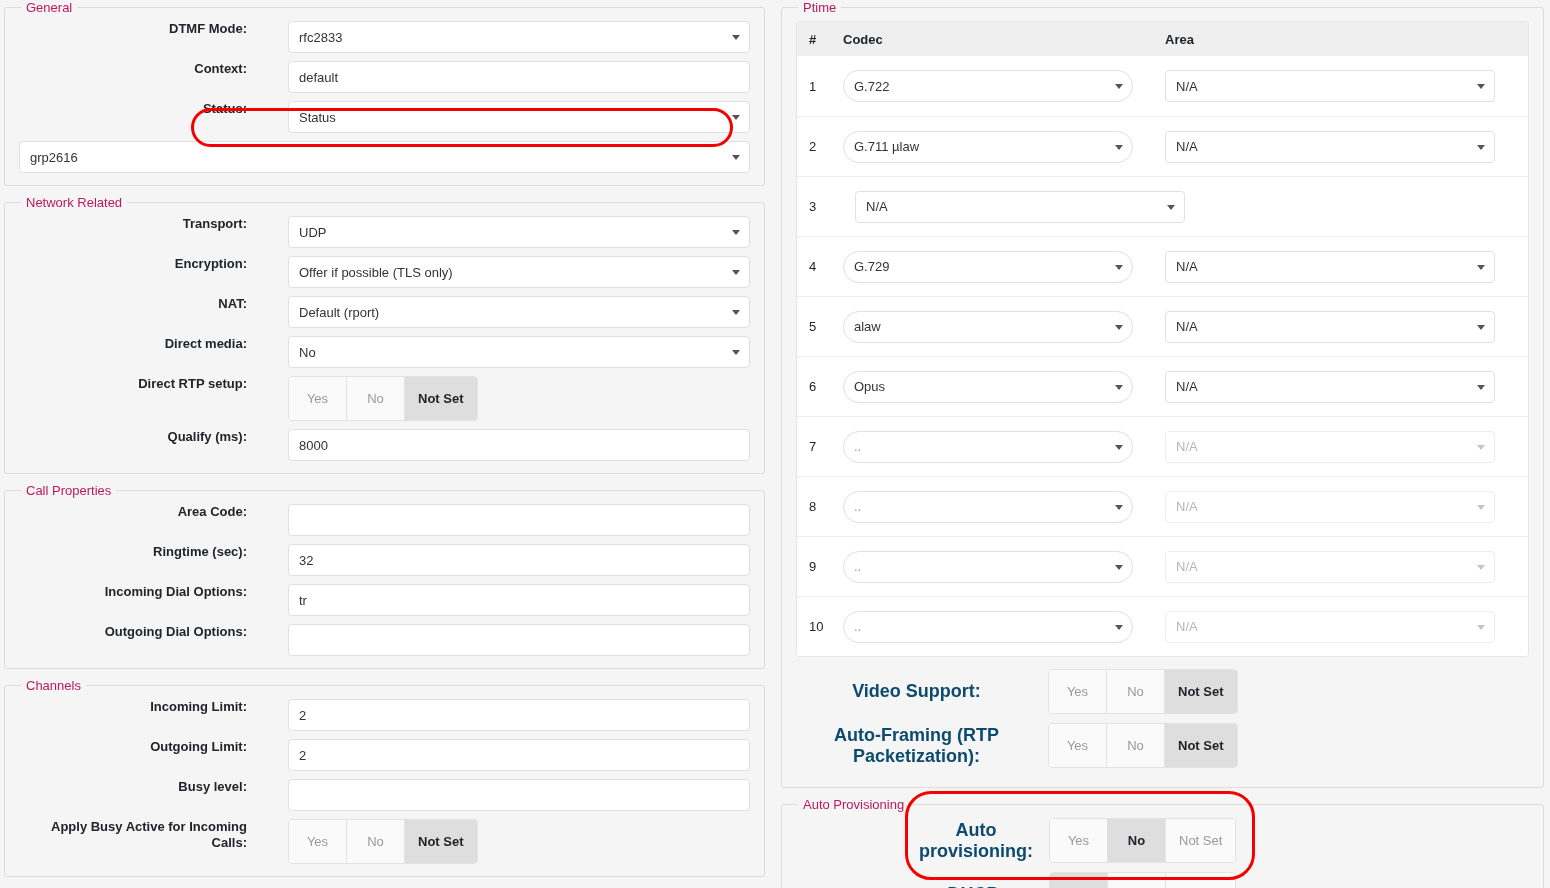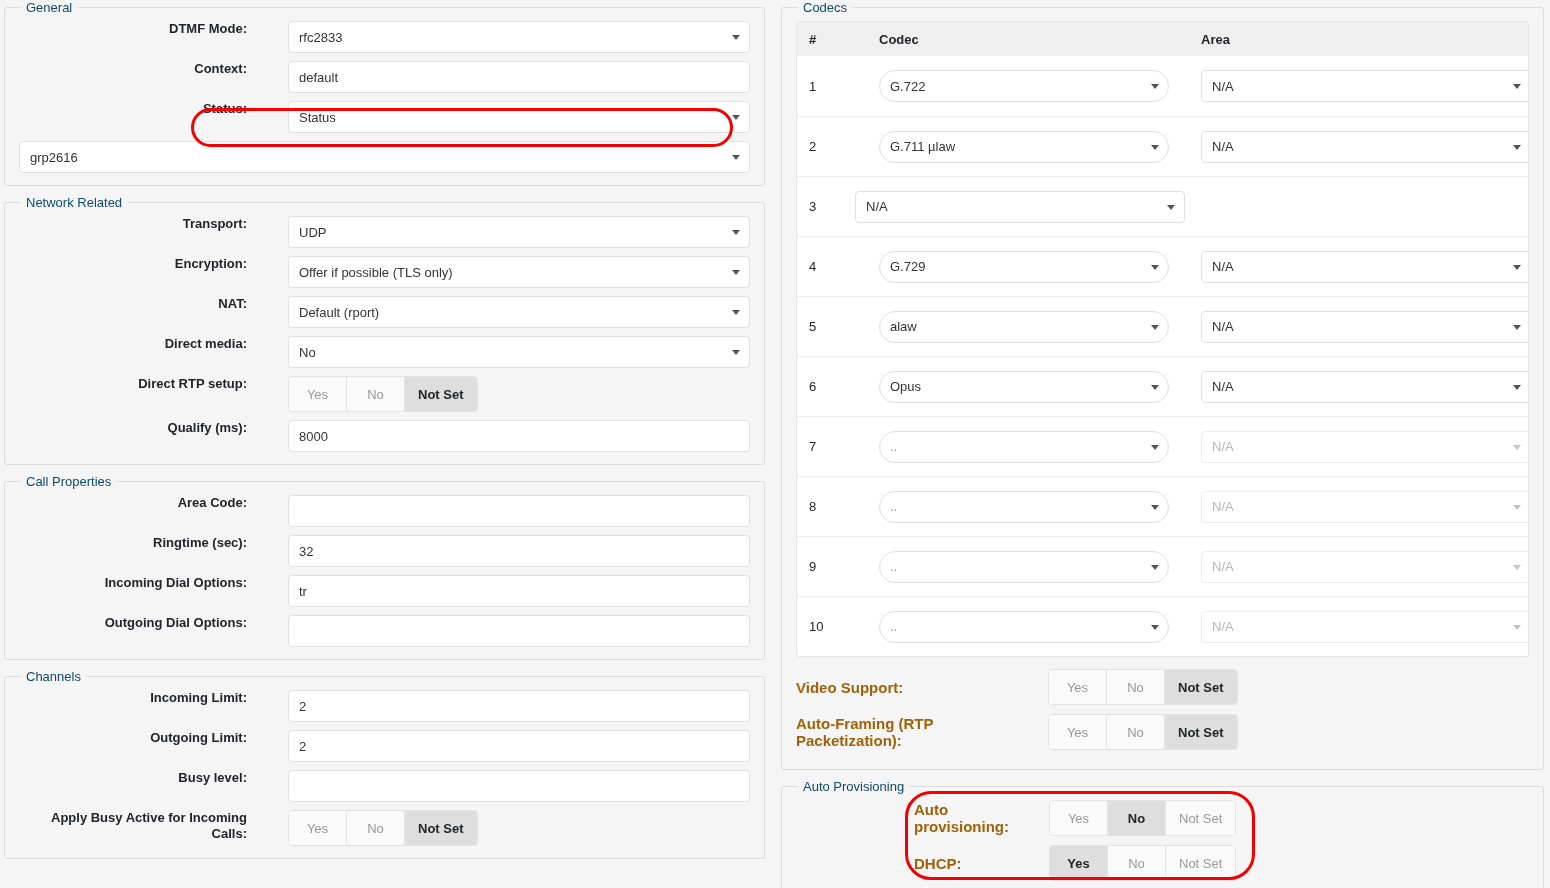--- a/index.html
+++ b/index.html
@@ -36,21 +36,21 @@
     border: 1px solid #dcdcdc;
     border-radius: 3px;
     margin: 0 0 9px 0;
     padding: 6px 14px 10px 14px;
     background: transparent;
     min-width: 0;
   }
   legend {
     font-size: 13px;
     font-weight: 400;
-    color: #0c4a6e;
+    color: #be185d;
     padding: 0 5px;
     margin-left: 2px;
   }
 
   
   .row {
     display: flex;
     align-items: flex-start;
     margin-bottom: 8px;
     gap: 29px;
@@ -96,21 +96,21 @@
   .sel.dim .caret { border-top-color: #c5c5c5; }
   .sel.dim2 { color: #999; }
 
   
   .toggle {
     display: inline-flex;
     border-radius: 4px;
     overflow: hidden;
     border: 1px solid #e3e3e3;
     background: #fafafa;
-    height: 36px;
+    height: 45px;
   }
   .toggle .tg {
     min-width: 58px;
     padding: 0 13px;
     height: 100%;
     display: flex;
     align-items: center;
     justify-content: center;
     font-size: 13px;
     color: #999;
@@ -138,21 +138,21 @@
     display: flex;
     align-items: center;
     background: #efefef;
     height: 34px;
     padding: 0 4px;
     font-weight: bold;
     font-size: 13px;
     color: #212529;
   }
   .c-num  { flex: 0 0 42px; padding-left: 8px; }
-  .c-cod  { flex: 0 0 310px; margin-left: 36px; }
+  .c-cod  { flex: 0 0 310px; }
   .c-pt   { flex: 1 1 auto; padding-left: 12px; }
   .codec-row {
     display: flex;
     align-items: center;
     height: 60px;
     padding: 0 4px;
     border-top: 1px solid #ededed;
     background: #fff;
   }
   .codec-row:first-of-type { border-top: none; }
@@ -162,25 +162,25 @@
   .codec-row .c-pt .sel { width: 330px; }
 
   
   .trow {
     display: flex;
     align-items: center;
     margin-bottom: 9px;
   }
   .trow .lbl2 {
     flex: 0 0 252px;
-    text-align: left;
+    text-align: center;
     padding-right: 11px;
     font-weight: bold;
-    font-size: 15px;
-    color: #a16207;
+    font-size: 18px;
+    color: #0c4a6e;
   }
 
   
   .ap-rows { padding-left: 118px; }
   .ap-rows .trow .lbl2 { flex: 0 0 135px; }
   .ap-rows .trow:last-child { margin-bottom: 0; }
 
   
   .ring {
     position: absolute;
@@ -385,21 +385,21 @@
           </div>
         </div>
       </div>
     </fieldset>
 
   </div>
 
   <div class="col-right">
 
     <fieldset>
-      <legend>Codecs</legend>
+      <legend>Ptime</legend>
 
       <div class="codec-tbl">
         <div class="codec-head">
           <div class="c-num">#</div>
           <div class="c-cod">Codec</div>
           <div class="c-pt">Area</div>
         </div>
         <div id="codec-rows">
             <div class="codec-row">
               <div class="c-num">1</div>

